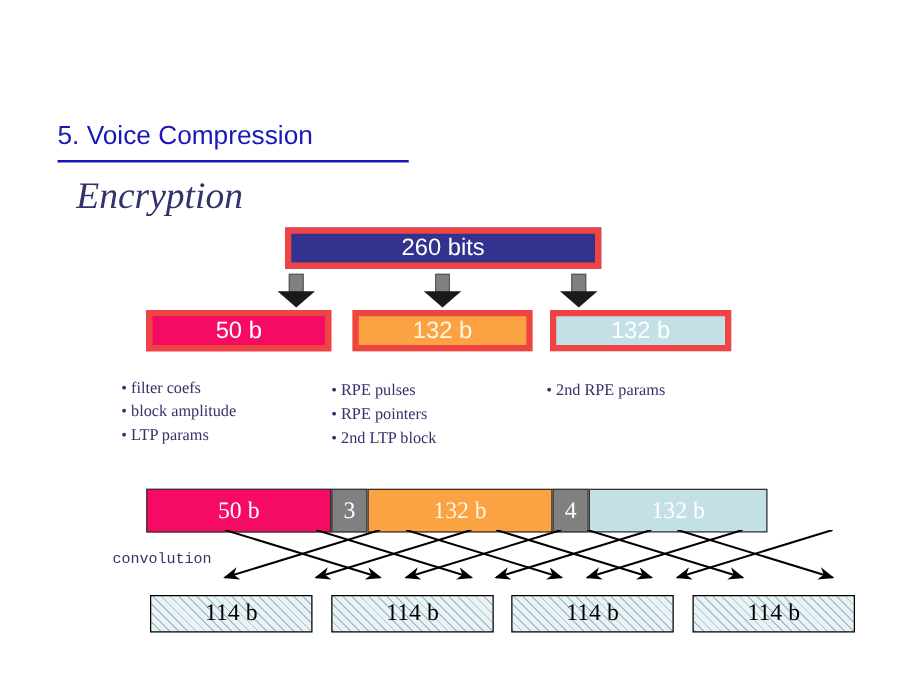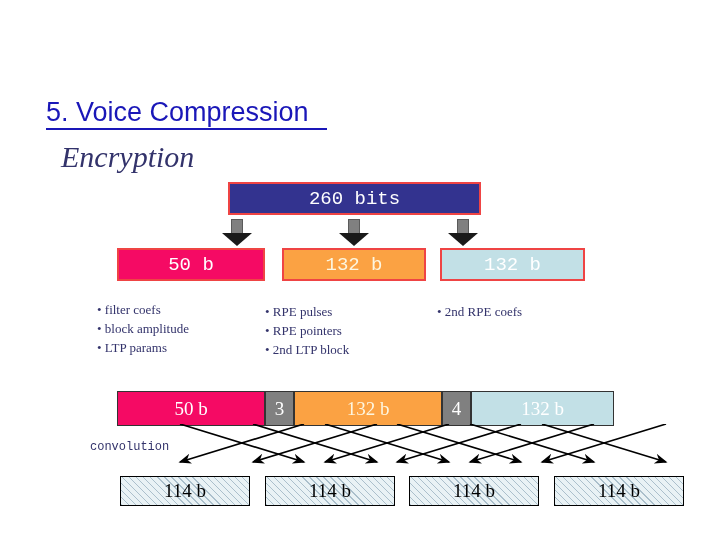--- a/index.html
+++ b/index.html
@@ -18,21 +18,21 @@
     background: #ffffff;
     overflow: hidden;
   }
 
   
   #slide-title {
     position: absolute;
     left: 46px;
     top: 97px;
     font-family: "Liberation Sans", sans-serif;
-    font-size: 27px;
+    font-size: 21px;
     font-weight: 400;
     color: #1a17b8;
     letter-spacing: 0px;
     white-space: nowrap;
   }
   #title-underline {
     position: absolute;
     left: 46px;
     top: 128px;
     width: 281px;
@@ -49,25 +49,25 @@
     font-style: italic;
     font-size: 30px;
     color: #33336b;
     white-space: nowrap;
   }
 
   
   .bar {
     position: absolute;
     box-sizing: border-box;
-    border: 2px solid #ef4444;
+    border: 5px solid #ef4444;
     display: flex;
     align-items: center;
     justify-content: center;
-    font-family: Liberation Mono, monospace;
+    font-family: Liberation Sans, sans-serif;
     white-space: nowrap;
   }
 
   
   #bar-260 {
     left: 228px;
     top: 182px;
     width: 253px;
     height: 33px;
     background: #33338f;
@@ -254,21 +254,21 @@
     <div>filter coefs</div>
     <div>block amplitude</div>
     <div>LTP params</div>
   </div>
   <div class="bullet-col" id="bullets-2">
     <div>RPE pulses</div>
     <div>RPE pointers</div>
     <div>2nd LTP block</div>
   </div>
   <div class="bullet-col" id="bullets-3">
-    <div>2nd RPE coefs</div>
+    <div>2nd RPE params</div>
   </div>
 
   <div id="row3">
     <div class="r3" id="r3-50">50 b</div>
     <div class="r3" id="r3-3">3</div>
     <div class="r3" id="r3-132a">132 b</div>
     <div class="r3" id="r3-4">4</div>
     <div class="r3" id="r3-132b">132 b</div>
   </div>
 

